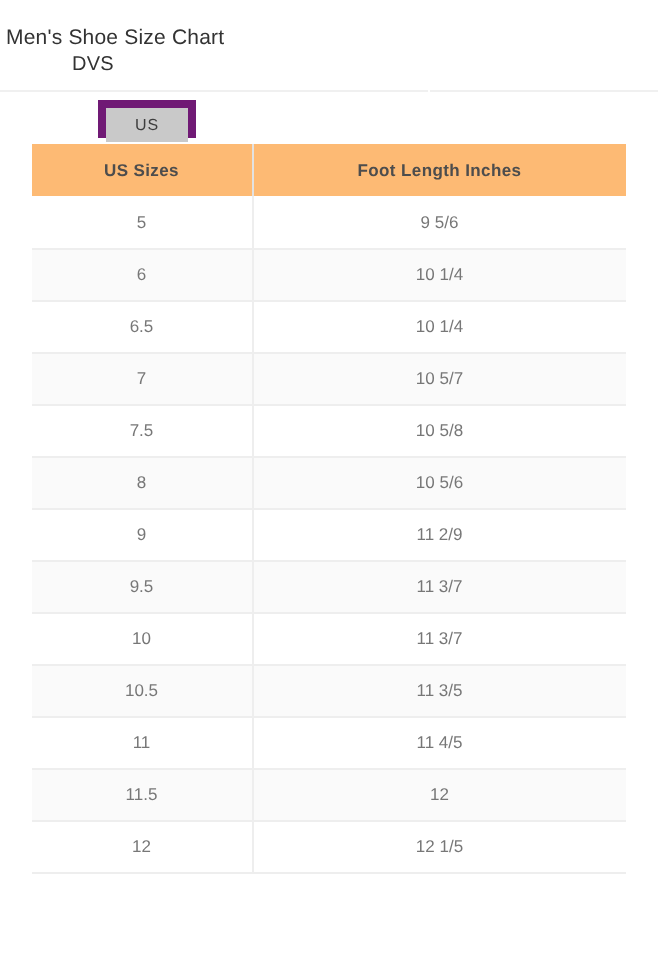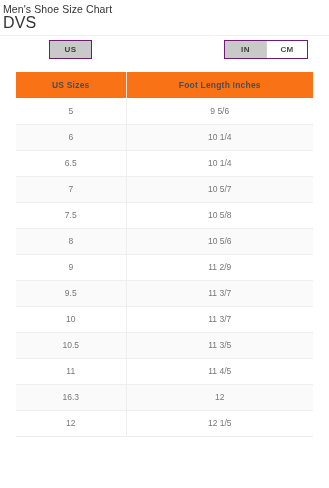--- a/index.html
+++ b/index.html
@@ -14,33 +14,34 @@
 
   .page {
     position: relative;
     width: 329px;
     height: 488px;
     background: #ffffff;
   }
 
   
   .title-block {
-    padding: 2px 0 0 3px;
+    padding: 12px 0 0 3px;
   }
   .chart-title {
     font-size: 10.5px;
     line-height: 14px;
     color: #333333;
     letter-spacing: 0.1px;
   }
   .brand-title {
-    font-size: 16px;
+    font-size: 10px;
     line-height: 14px;
     color: #333333;
     letter-spacing: 0.1px;
+    margin-left: 33px;
   }
 
   
   .toggle-bar {
     position: relative;
     height: 32px;
     margin-top: 3px;
     display: flex;
     align-items: center;
   }
@@ -59,25 +60,24 @@
     top: 2px;
     left: 0;
     right: 0;
     height: 1px;
     background: #f0f0f0;
   }
 
   .toggle-group {
     position: relative;
     display: flex;
-    border: 1px solid #701a75;
+    border: 4px solid #701a75;
     background: #14b8a6;
     height: 19px;
     z-index: 2;
-    font-weight: bold;
   }
   .toggle-section.left  .toggle-group { margin-left: 49px; }
   .toggle-section.right .toggle-group { margin-left: 9px; }
 
   .toggle-btn {
     width: 41px;
     height: 17px;
     display: flex;
     align-items: center;
     justify-content: center;
@@ -102,21 +102,21 @@
     left: 16px;
     top: 72px;
     width: 297px;
     border-collapse: collapse;
     table-layout: fixed;
   }
   .size-table col.c1 { width: 110px; }
   .size-table col.c2 { width: 187px; }
 
   .size-table th {
-    background: #f97316;
+    background: #fdba74;
     font-size: 8.5px;
     font-weight: bold;
     color: #4d4d4d;
     letter-spacing: 0.2px;
     height: 26px;
     text-align: center;
     border-right: 1px solid #e2e2e2;
   }
   .size-table th:last-child { border-right: none; }
 
@@ -150,24 +150,20 @@
 
     <div class="toggle-section left">
       <div class="toggle-rule"></div>
       <div class="toggle-group">
         <div class="toggle-btn active">US</div>
       </div>
     </div>
 
     <div class="toggle-section right">
       <div class="toggle-rule"></div>
-      <div class="toggle-group">
-        <div class="toggle-btn active">IN</div>
-        <div class="toggle-btn">CM</div>
-      </div>
     </div>
 
   </div>
 
   <table class="size-table">
     <colgroup>
       <col class="c1">
       <col class="c2">
     </colgroup>
     <thead>
@@ -215,21 +211,21 @@
         </tr>
         <tr>
           <td>10.5</td>
           <td>11 3/5</td>
         </tr>
         <tr>
           <td>11</td>
           <td>11 4/5</td>
         </tr>
         <tr>
-          <td>16.3</td>
+          <td>11.5</td>
           <td>12</td>
         </tr>
         <tr>
           <td>12</td>
           <td>12 1/5</td>
         </tr>
       </tbody>
   </table>
 
 </div>

